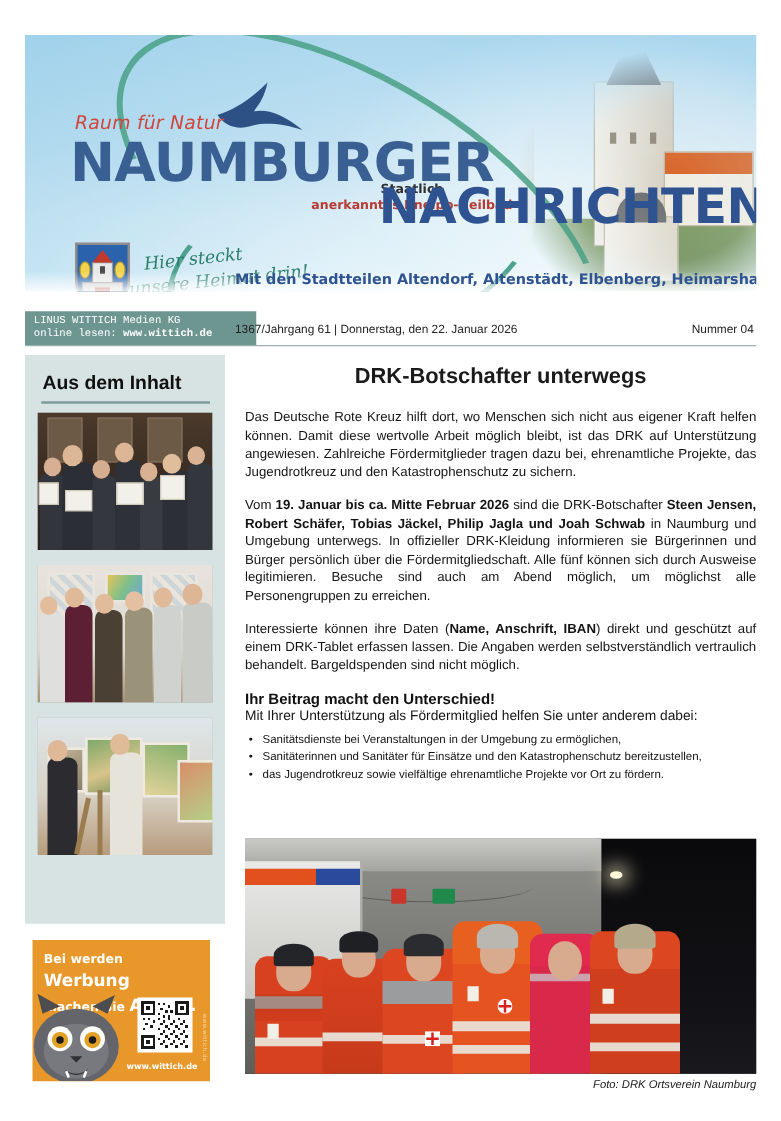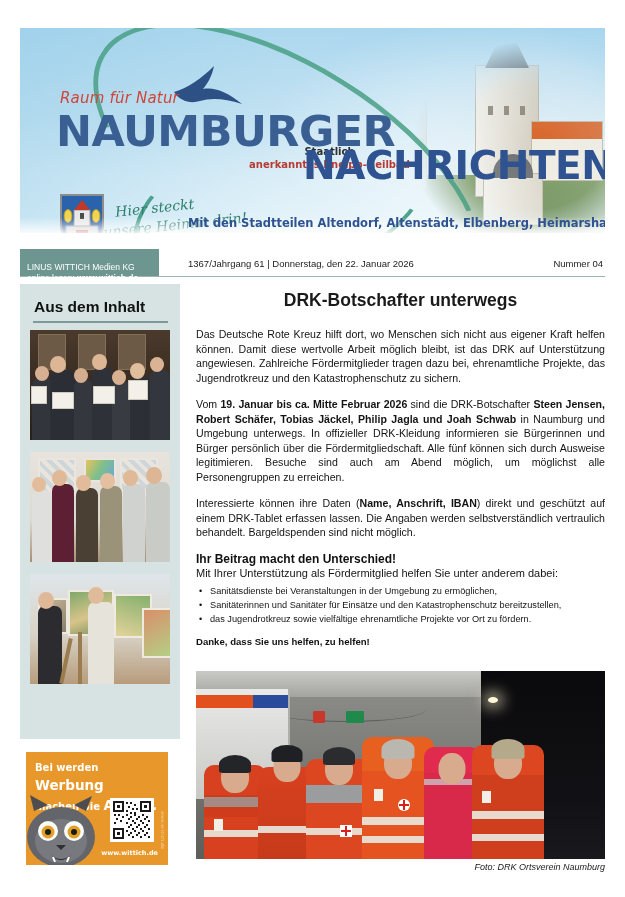--- a/index.html
+++ b/index.html
@@ -179,27 +179,28 @@
 
   
   .infobar {
     position: absolute;
     left: 20px; top: 249px;
     width: 585px; height: 27px;
     border-bottom: 1px solid #9bb4b2;
   }
   .pub-box {
     position: absolute; left: 0; top: 0;
-    width: 139px; height: 27px;
+    width: 185px; height: 27px;
     background: #6e9691;
     color: #ffffff;
-    padding: 13px 6px 0 7px;
+    padding: 2px 6px 0 7px;
     box-sizing: border-box;
     font-size: 8.5px;
     line-height: 1.35;
+    font-family: Liberation Mono, monospace;
   }
   .pub-box .b { font-weight: bold; }
   .issue-line {
     position: absolute; left: 168px; top: 9px;
     font-size: 9.5px; color: #222;
   }
   .issue-number {
     position: absolute; right: 2px; top: 9px;
     font-size: 9.5px; color: #222;
   }
@@ -665,21 +666,20 @@
 
     <div class="sub-head">Ihr Beitrag macht den Unterschied!</div>
     <div class="lead-line">Mit Ihrer Unterstützung als Fördermitglied helfen Sie unter anderem dabei:</div>
 
     <ul class="benefits">
       <li>Sanitätsdienste bei Veranstaltungen in der Umgebung zu ermöglichen,</li>
       <li>Sanitäterinnen und Sanitäter für Einsätze und den Katastrophenschutz bereitzustellen,</li>
       <li>das Jugendrotkreuz sowie vielfältige ehrenamtliche Projekte vor Ort zu fördern.</li>
     </ul>
 
-    <div class="thanks">Danke, dass Sie uns helfen, zu helfen!</div>
   </div>
 
   <div class="main-photo">
     <div class="mp-night"></div>
     <div class="mp-wall"></div>
     <div class="mp-ceiling"></div>
     <div class="mp-cable"></div>
     <div class="mp-ambulance">
       <div class="mp-amb-stripe"></div>
     </div>

